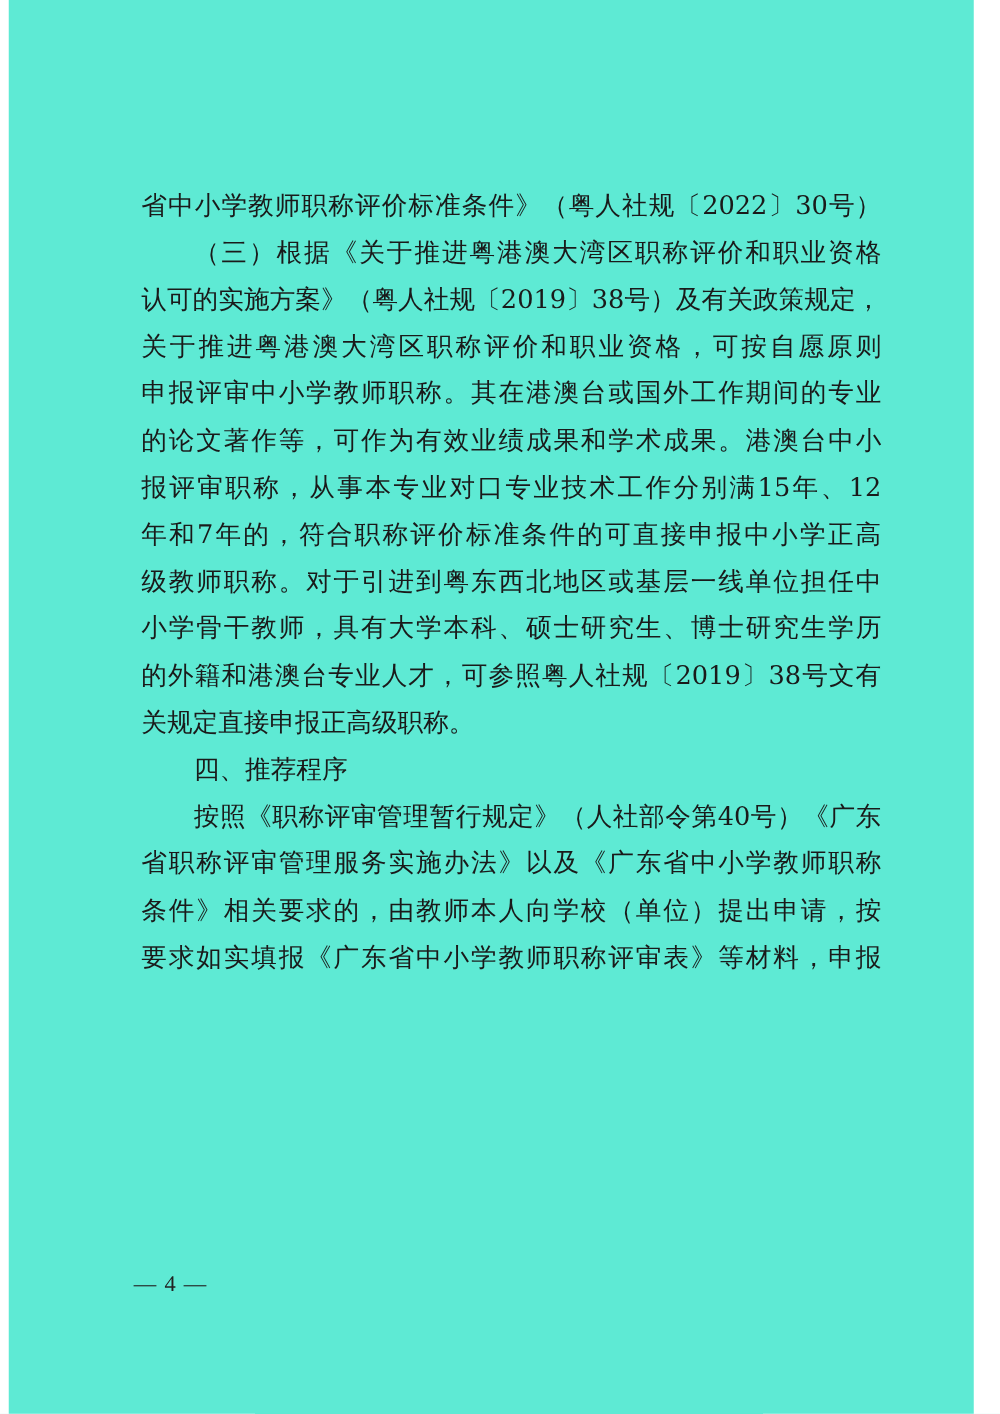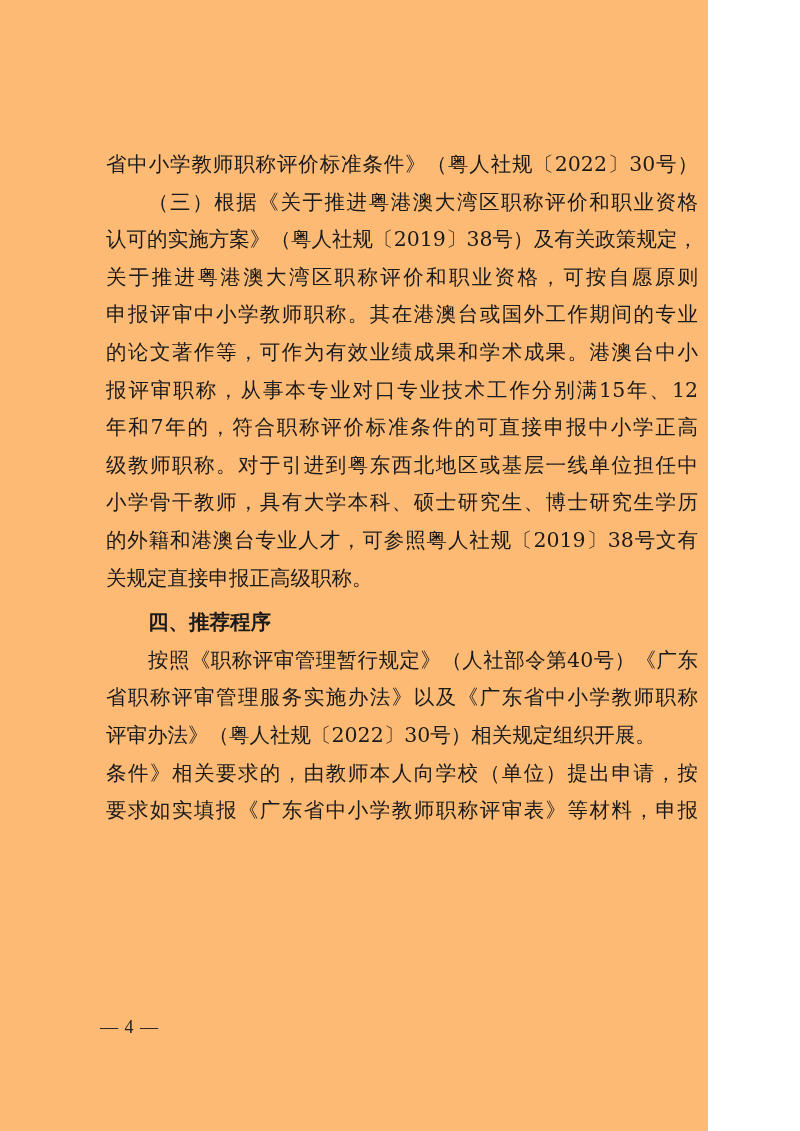--- a/index.html
+++ b/index.html
@@ -1,27 +1,27 @@
 <!DOCTYPE html>
 <html><head>
 <meta charset="utf-8">
 <style>
   html, body { margin: 0; padding: 0; background: #ffffff; }
   body { width: 800px; height: 1131px; position: relative; overflow: hidden; }
-  .page { position: absolute; left: 0; top: 0; width: 708px; height: 1131px; background: #fdba74; }
+  .page { position: absolute; left: 7px; top: 0; width: 772px; height: 1131px; background: #5eead4; }
   .content {
     position: absolute; left: 106px; top: 146px; width: 592px;
     font-family: "DejaVu Serif", "Liberation Serif", serif;
     font-size: 20.5px; color: #1a1a1a;
     line-height: 37.6px;
   }
   .line { display: block; white-space: nowrap; text-align: justify; text-align-last: justify; height: 37.6px; overflow: hidden; }
   .line.last { text-align-last: left; }
   .indent { padding-left: 42px; }
-  .heading { font-family: "DejaVu Sans", "Liberation Sans", sans-serif; font-weight: bold; text-align-last: left; margin-top: 7px; }
+  .heading { font-family: "DejaVu Sans", "Liberation Sans", sans-serif; font-weight: normal; text-align-last: left; }
   .page-number {
     position: absolute; left: 100px; top: 1017px;
     font-family: "Liberation Serif", serif; font-size: 18px; color: #222;
     letter-spacing: 1px;
   }
 </style>
 </head>
 <body>
 
 <div class="page">
@@ -34,18 +34,17 @@
     <span class="line">的论文著作等，可作为有效业绩成果和学术成果。港澳台中小</span>
     <span class="line">报评审职称，从事本专业对口专业技术工作分别满15年、12</span>
     <span class="line">年和7年的，符合职称评价标准条件的可直接申报中小学正高</span>
     <span class="line">级教师职称。对于引进到粤东西北地区或基层一线单位担任中</span>
     <span class="line">小学骨干教师，具有大学本科、硕士研究生、博士研究生学历</span>
     <span class="line">的外籍和港澳台专业人才，可参照粤人社规〔2019〕38号文有</span>
     <span class="line last">关规定直接申报正高级职称。</span>
     <span class="line indent heading">四、推荐程序</span>
     <span class="line indent">按照《职称评审管理暂行规定》（人社部令第40号）《广东</span>
     <span class="line">省职称评审管理服务实施办法》以及《广东省中小学教师职称</span>
-    <span class="line last">评审办法》（粤人社规〔2022〕30号）相关规定组织开展。</span>
     <span class="line">条件》相关要求的，由教师本人向学校（单位）提出申请，按</span>
     <span class="line">要求如实填报《广东省中小学教师职称评审表》等材料，申报</span>
   </div>
   <div class="page-number">— 4 —</div>
 </div>
 
 </body></html>

